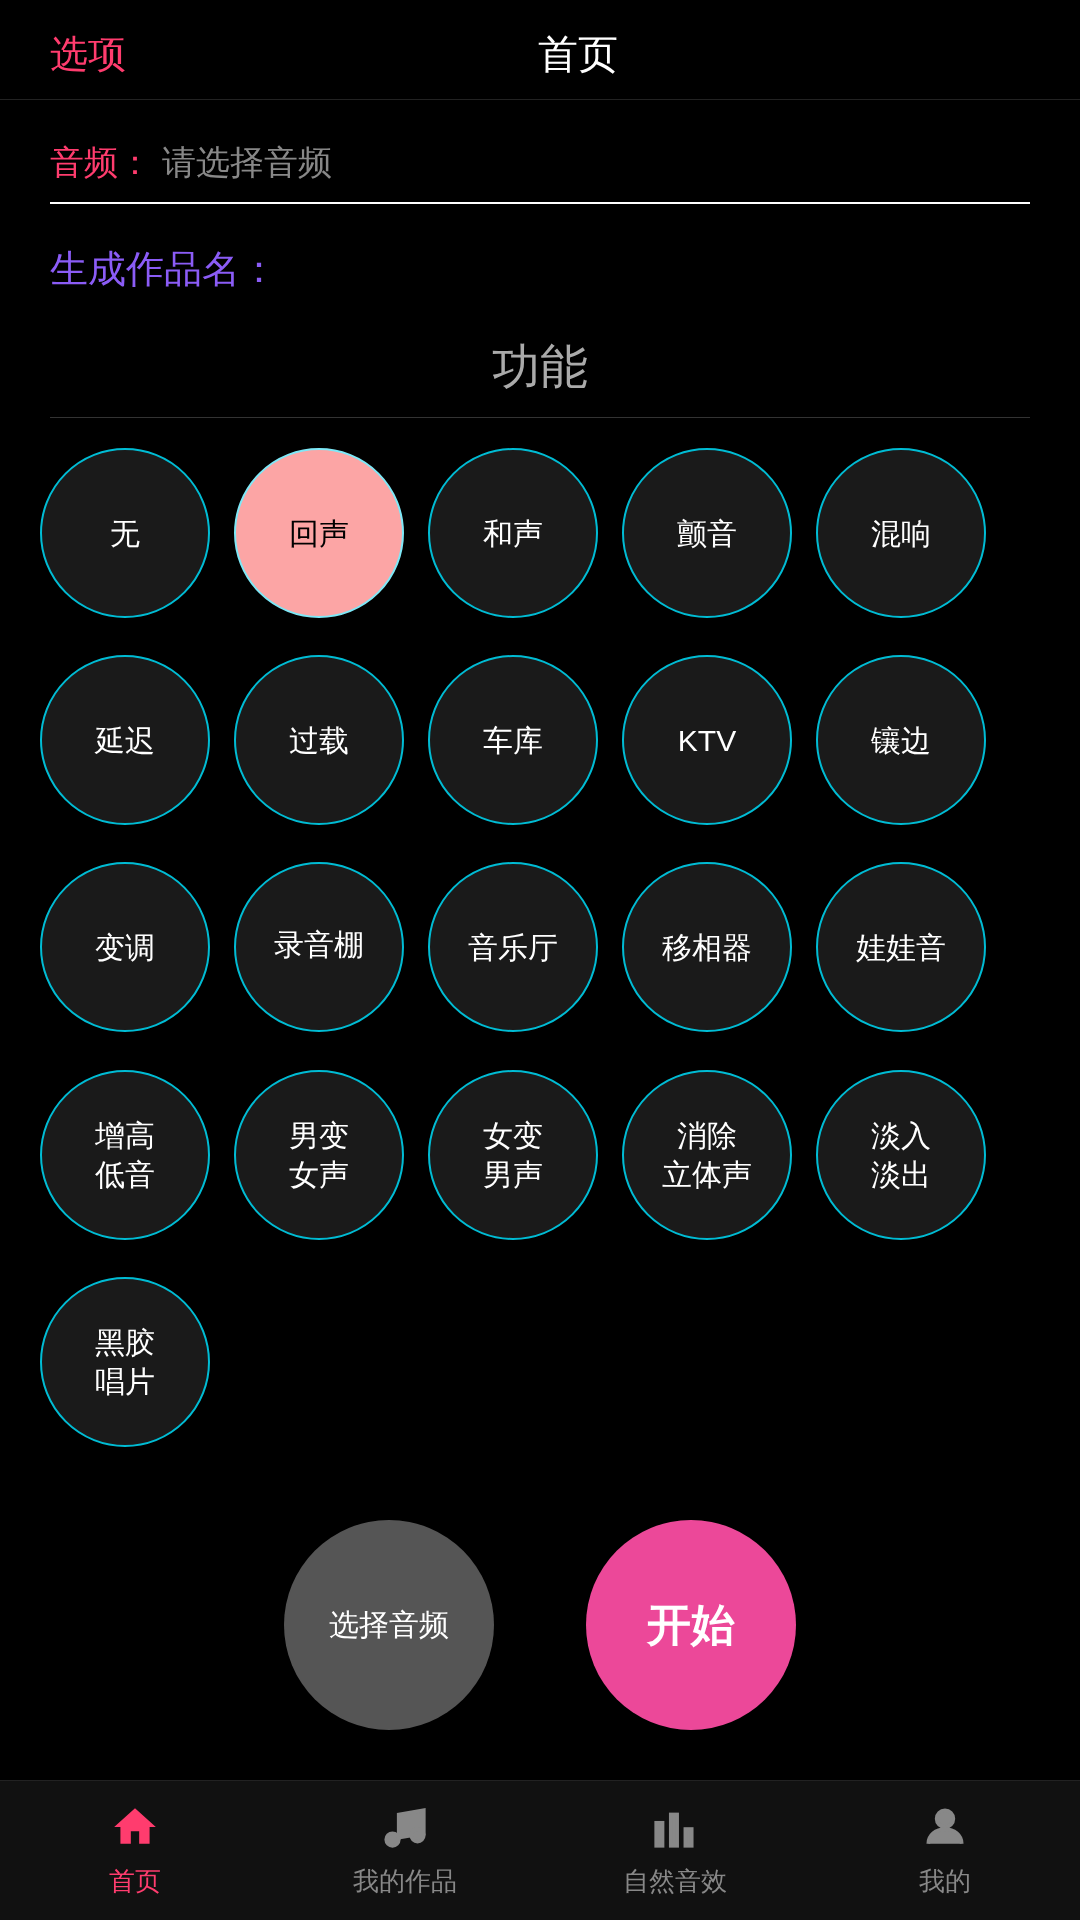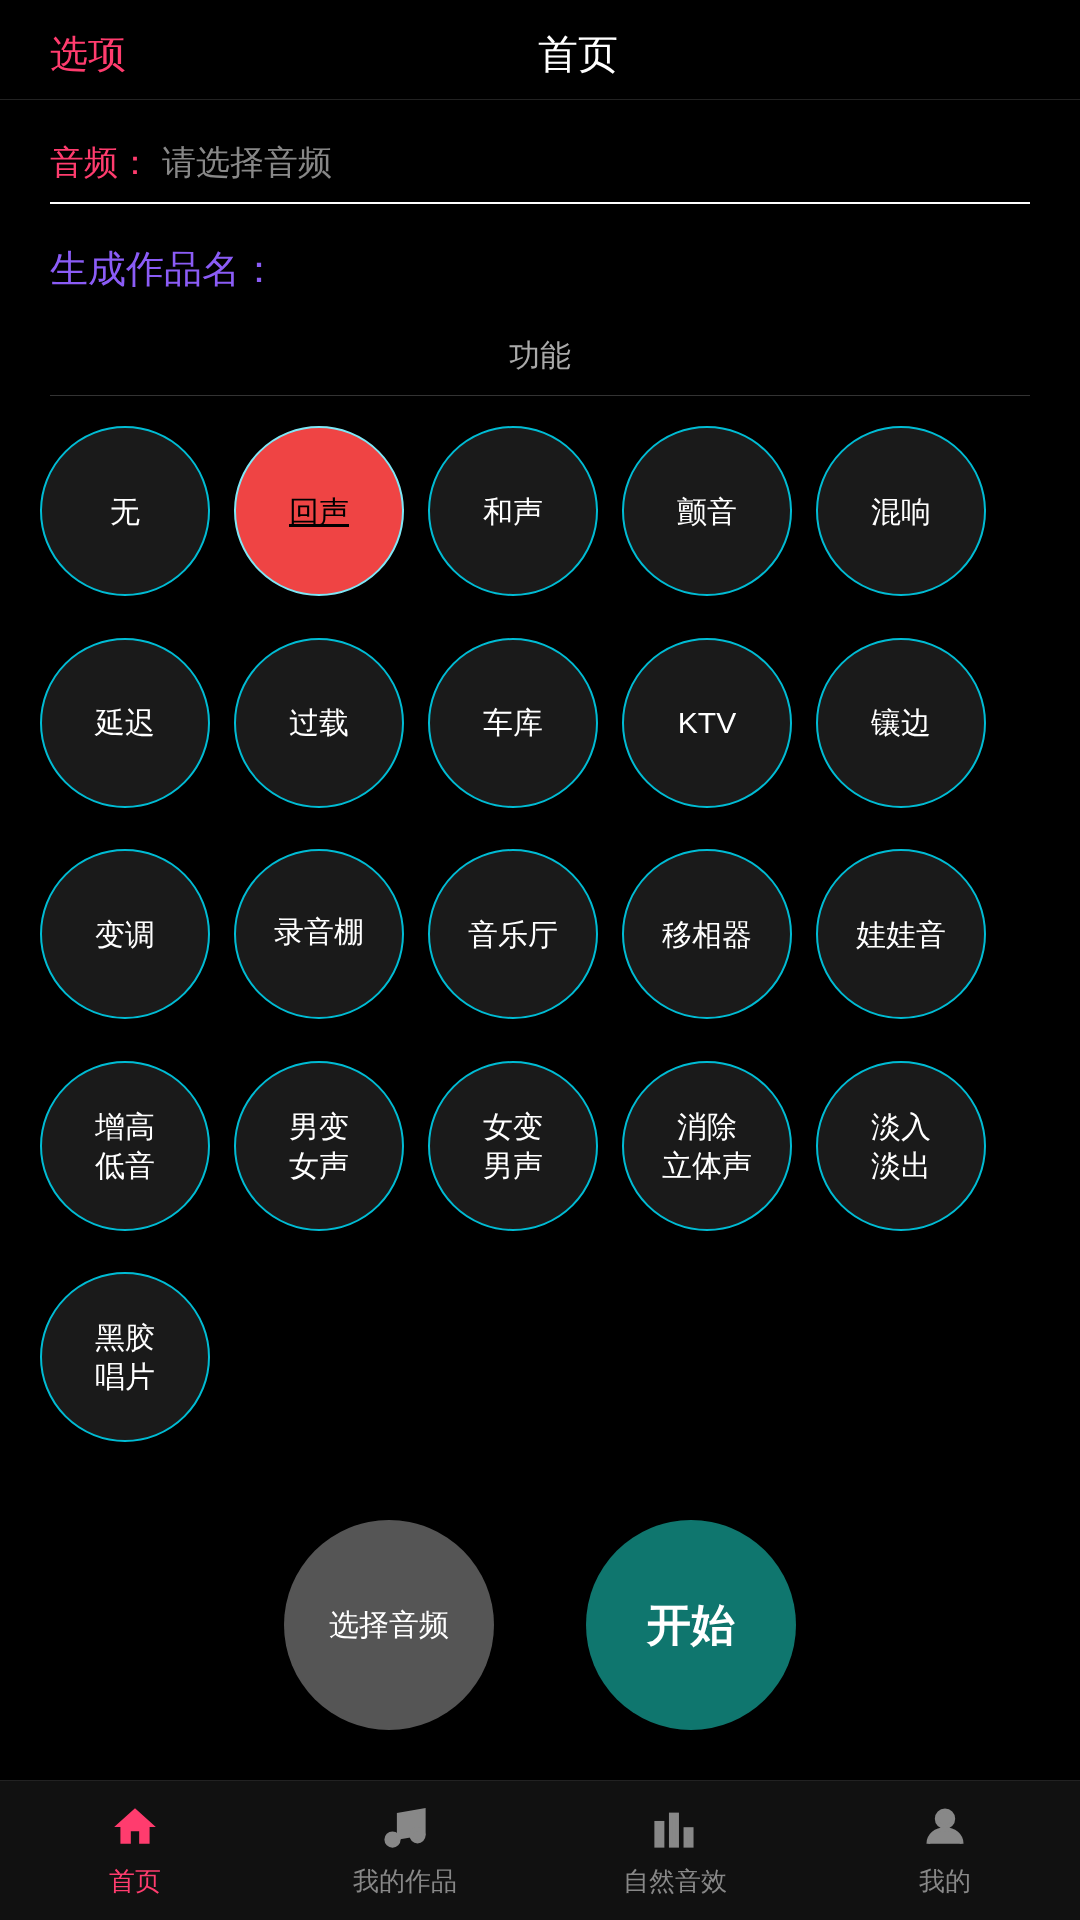--- a/index.html
+++ b/index.html
@@ -64,21 +64,21 @@
     
     .tabs {
       display: flex;
       margin: 0 50px;
       border-bottom: 1px solid #333;
     }
     .tab {
       flex: 1;
       text-align: center;
       padding: 20px 0 18px;
-      font-size: 31px;
+      font-size: 48px;
       color: #aaa;
       position: relative;
       cursor: pointer;
     }
     .tab.active {
       color: #fff;
       font-weight: bold;
     }
     .tab.active::after {
       content: '';
@@ -110,24 +110,23 @@
       display: flex;
       align-items: center;
       justify-content: center;
       font-size: 30px;
       color: #fff;
       text-align: center;
       cursor: pointer;
       line-height: 1.3;
     }
     .effect-btn.active {
-      background: #ef4444;
+      background: #fca5a5;
       border-color: #7ee8f7;
       color: #000;
-      text-decoration: underline;
     }
 
     
     .bottom-actions {
       display: flex;
       justify-content: center;
       align-items: center;
       gap: 92px;
       padding: 30px 8px 50px;
     }
@@ -141,21 +140,21 @@
       font-size: 30px;
       cursor: pointer;
       display: flex;
       align-items: center;
       justify-content: center;
     }
     .btn-start {
       width: 210px;
       height: 210px;
       border-radius: 50%;
-      background: #0f766e;
+      background: #ec4899;
       border: none;
       color: #fff;
       font-size: 44px;
       font-weight: bold;
       cursor: pointer;
       display: flex;
       align-items: center;
       justify-content: center;
     }
 

